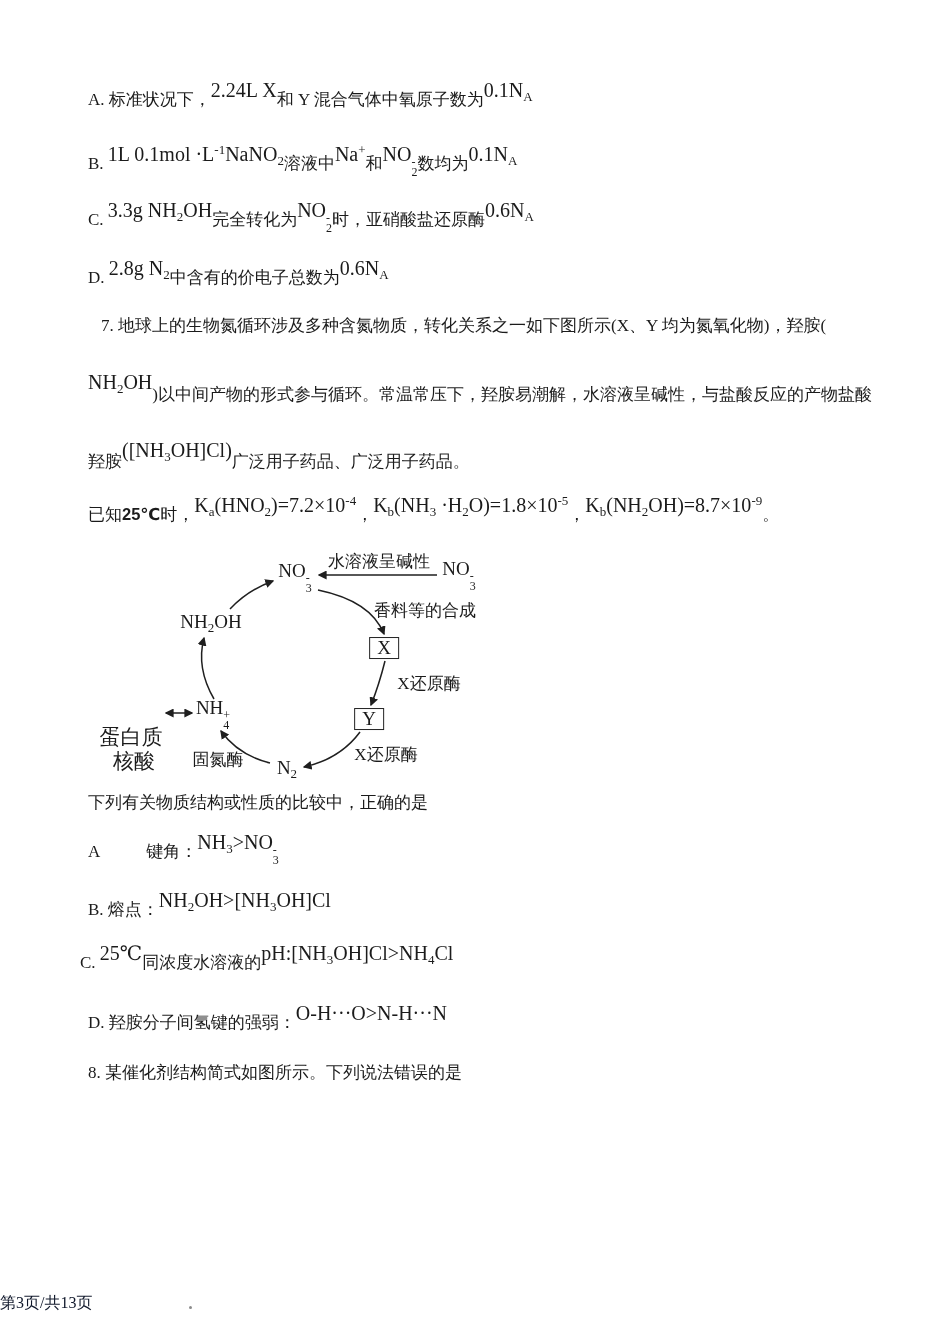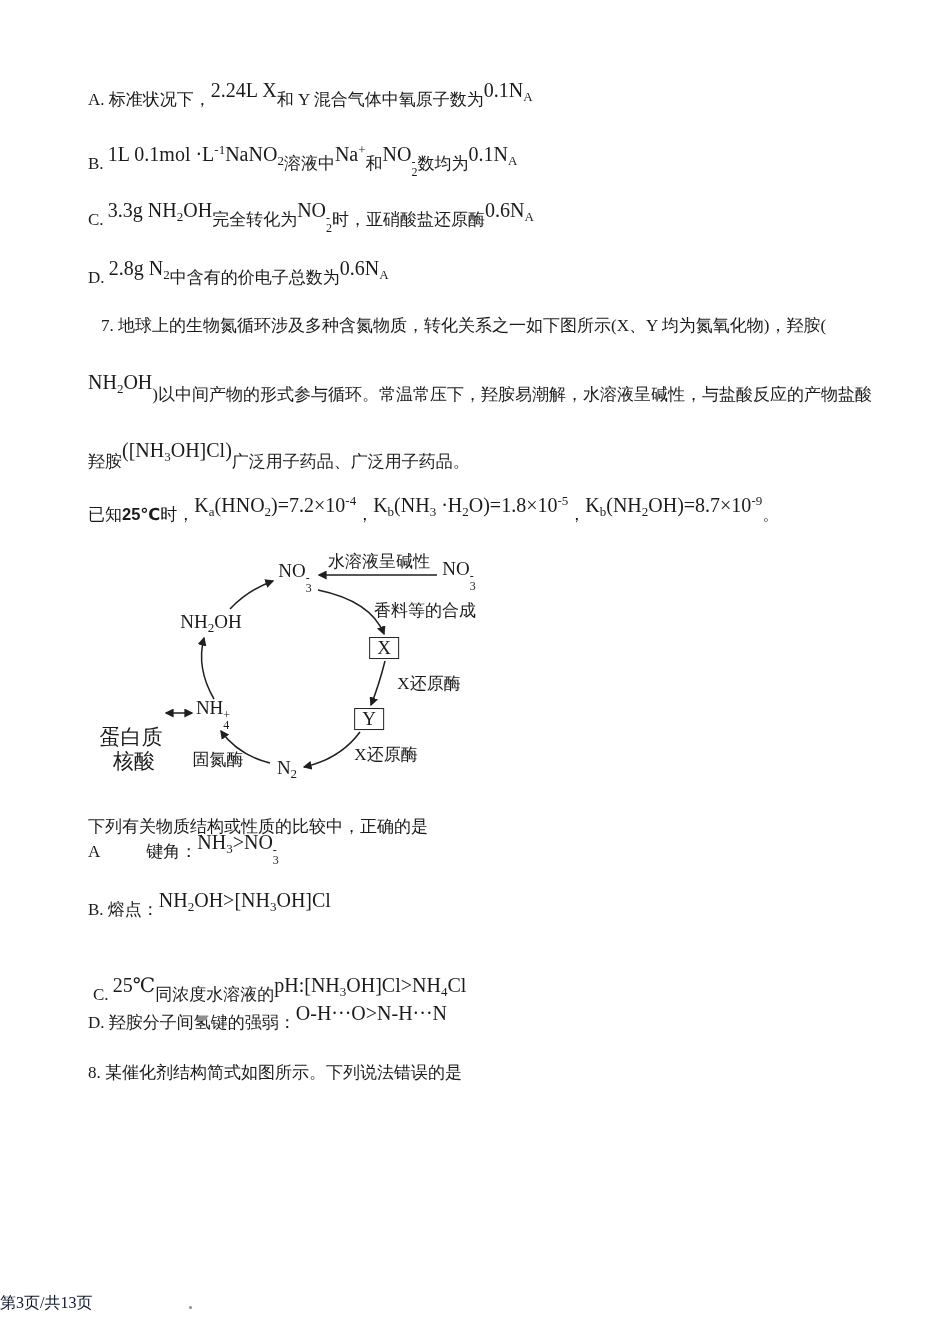--- a/index.html
+++ b/index.html
@@ -39,27 +39,27 @@
           </span></span><span class="cn">数均为</span><span class="f">0.1N<span class="sub">A</span></span></div>
       <div class="line" style="top: 206px; left: 88px;"><span class="cn">C. </span><span class="f">3.3g NH<span class="sub">2</span>OH</span><span class="cn">完全转化为</span><span class="f">NO<span class="stk">
             <span class="s-sup">-</span>
             <span class="s-sub">2</span>
           </span></span><span class="cn">时，亚硝酸盐还原酶</span><span class="f">0.6N<span class="sub">A</span></span></div>
       <div class="line" style="top: 264px; left: 88px;"><span class="cn">D. </span><span class="f">2.8g N<span class="sub">2</span></span><span class="cn">中含有的价电子总数为</span><span class="f">0.6N<span class="sub">A</span></span></div>
       <div class="line" style="top: 314px; left: 101px;"><span class="cn">7. 地球上的生物氮循环涉及多种含氮物质，转化关系之一如下图所示(X、Y 均为氮氧化物)，羟胺(</span></div>
       <div class="line" style="top: 381px; left: 88px;"><span class="f" style="top: -11px;">NH<span class="sub">2</span>OH</span><span class="cn">)以中间产物的形式参与循环。常温常压下，羟胺易潮解，水溶液呈碱性，与盐酸反应的产物盐酸</span></div>
       <div class="line" style="top: 448px; left: 88px;"><span class="cn">羟胺</span><span class="f" style="top: -10px;">([NH<span class="sub">3</span>OH]Cl)</span><span class="cn">广泛用子药品、广泛用子药品。</span></div>
       <div class="line" style="top: 497px; left: 88px;"><span class="cn">已知</span><span class="cnb">25℃</span><span class="cn">时，</span><span class="f">K<span class="sub">a</span>(HNO<span class="sub">2</span>)=7.2×10<span class="sup">-4</span></span><span class="cn">，</span><span class="f">K<span class="sub">b</span>(NH<span class="sub">3</span> ·H<span class="sub">2</span>O)=1.8×10<span class="sup">-5</span></span><span class="cn">，</span><span class="f">K<span class="sub">b</span>(NH<span class="sub">2</span>OH)=8.7×10<span class="sup">-9</span></span><span class="cn">。</span></div>
-      <div class="line" style="top: 791px; left: 88px; margin-top: 24px;"><span class="cn">下列有关物质结构或性质的比较中，正确的是</span></div>
+      <div class="line" style="top: 791px; left: 88px;"><span class="cn">下列有关物质结构或性质的比较中，正确的是</span></div>
       <div class="line" style="top: 838px; left: 88px;"><span class="cn">A</span><span class="gap" style="width: 46px;"></span><span class="cn">键角：</span><span class="f">NH<span class="sub">3</span>&gt;NO<span class="stk">
             <span class="s-sup">-</span>
             <span class="s-sub">3</span>
           </span></span></div>
       <div class="line" style="top: 896px; left: 88px;"><span class="cn">B. 熔点：</span><span class="f">NH<span class="sub">2</span>OH&gt;[NH<span class="sub">3</span>OH]Cl</span></div>
-      <div class="line" style="top: 949px; left: 93px; margin-top: 32px;"><span class="cn">C. </span><span class="f">25℃</span><span class="cn">同浓度水溶液的</span><span class="f">pH:[NH<span class="sub">3</span>OH]Cl&gt;NH<span class="sub">4</span>Cl</span></div>
+      <div class="line" style="top: 949px; left: 80px;"><span class="cn">C. </span><span class="f">25℃</span><span class="cn">同浓度水溶液的</span><span class="f">pH:[NH<span class="sub">3</span>OH]Cl&gt;NH<span class="sub">4</span>Cl</span></div>
       <div class="line" style="top: 1009px; left: 88px;"><span class="cn">D. 羟胺分子间氢键的强弱：</span><span class="f">O-H···O&gt;N-H···N</span></div>
       <div class="line" style="top: 1061px; left: 88px; text-align: right;"><span class="cn">8. 某催化剂结构简式如图所示。下列说法错误的是</span></div>
     </div>
 
   <div id="diagram" class="diagram" style="left: 88px; top: 548px; width: 412px; height: 247px;">
     <svg id="dg-svg" class="dg-svg" width="412" height="247" viewBox="0 0 412 247">
       <defs>
         <marker id="arr" viewBox="0 0 10 10" refX="8.5" refY="5" markerWidth="9" markerHeight="9" markerUnits="userSpaceOnUse" orient="auto-start-reverse">
           <path d="M0,0 L10,5 L0,10 z" fill="#1f1f1f"></path>
         </marker>

